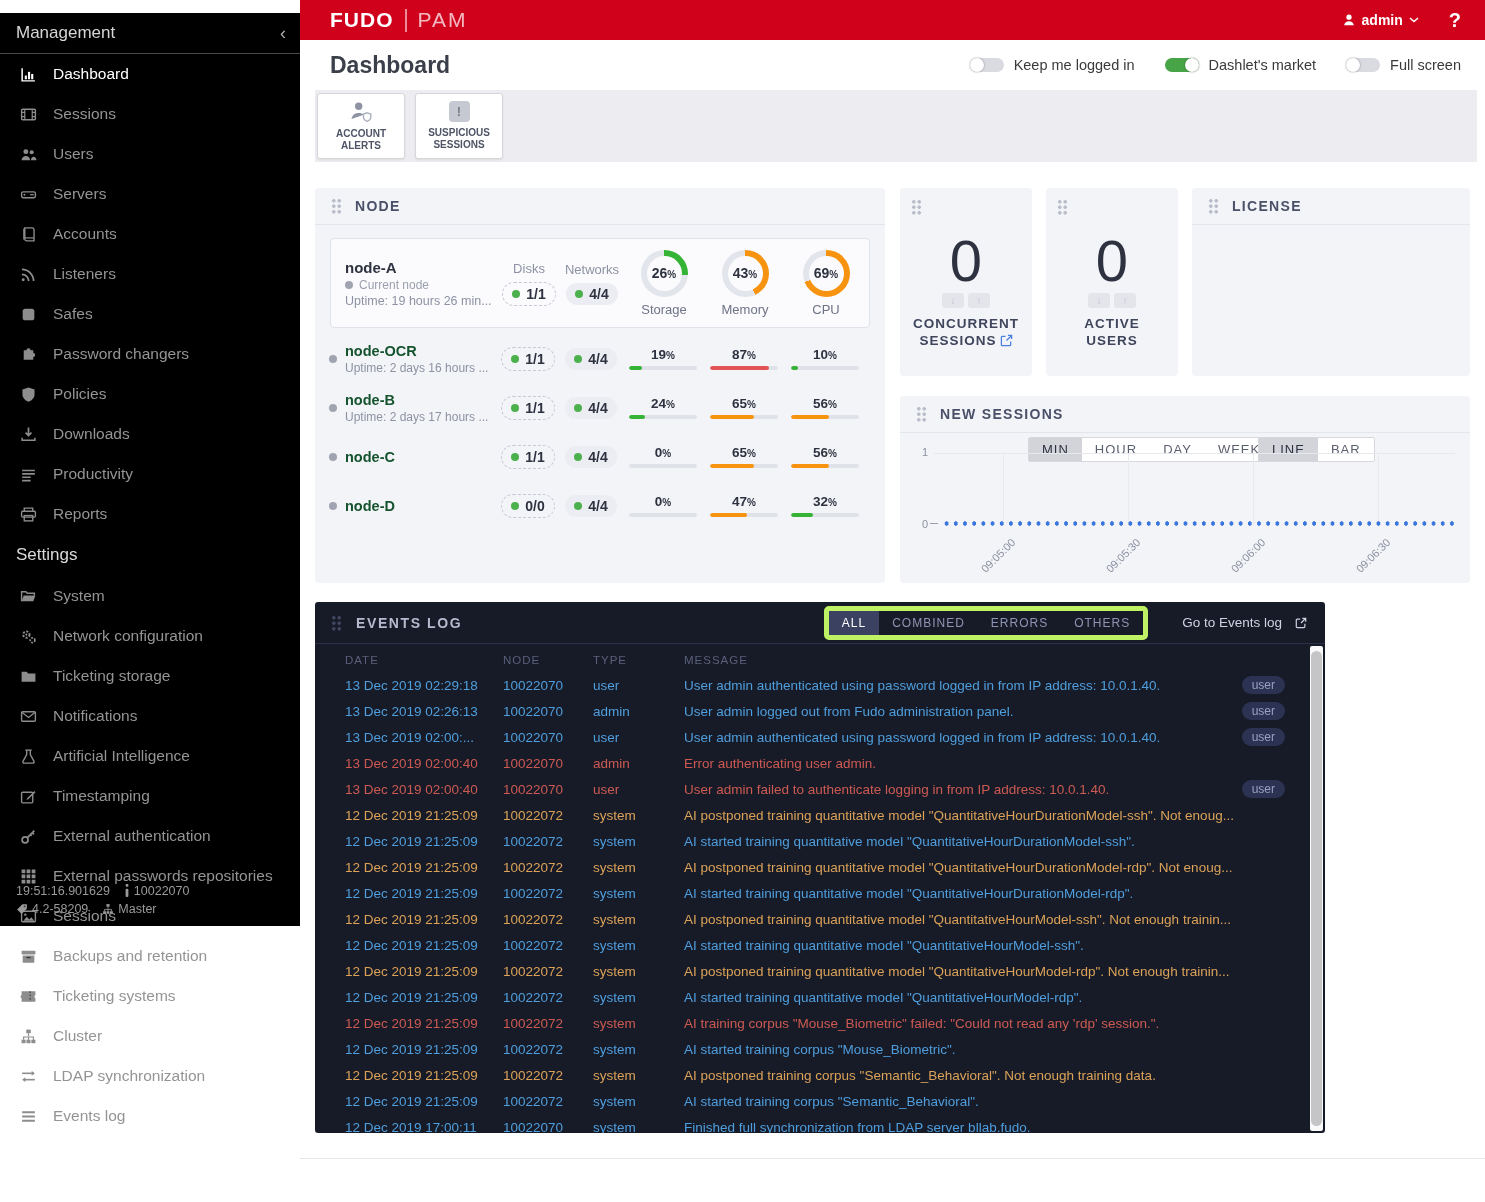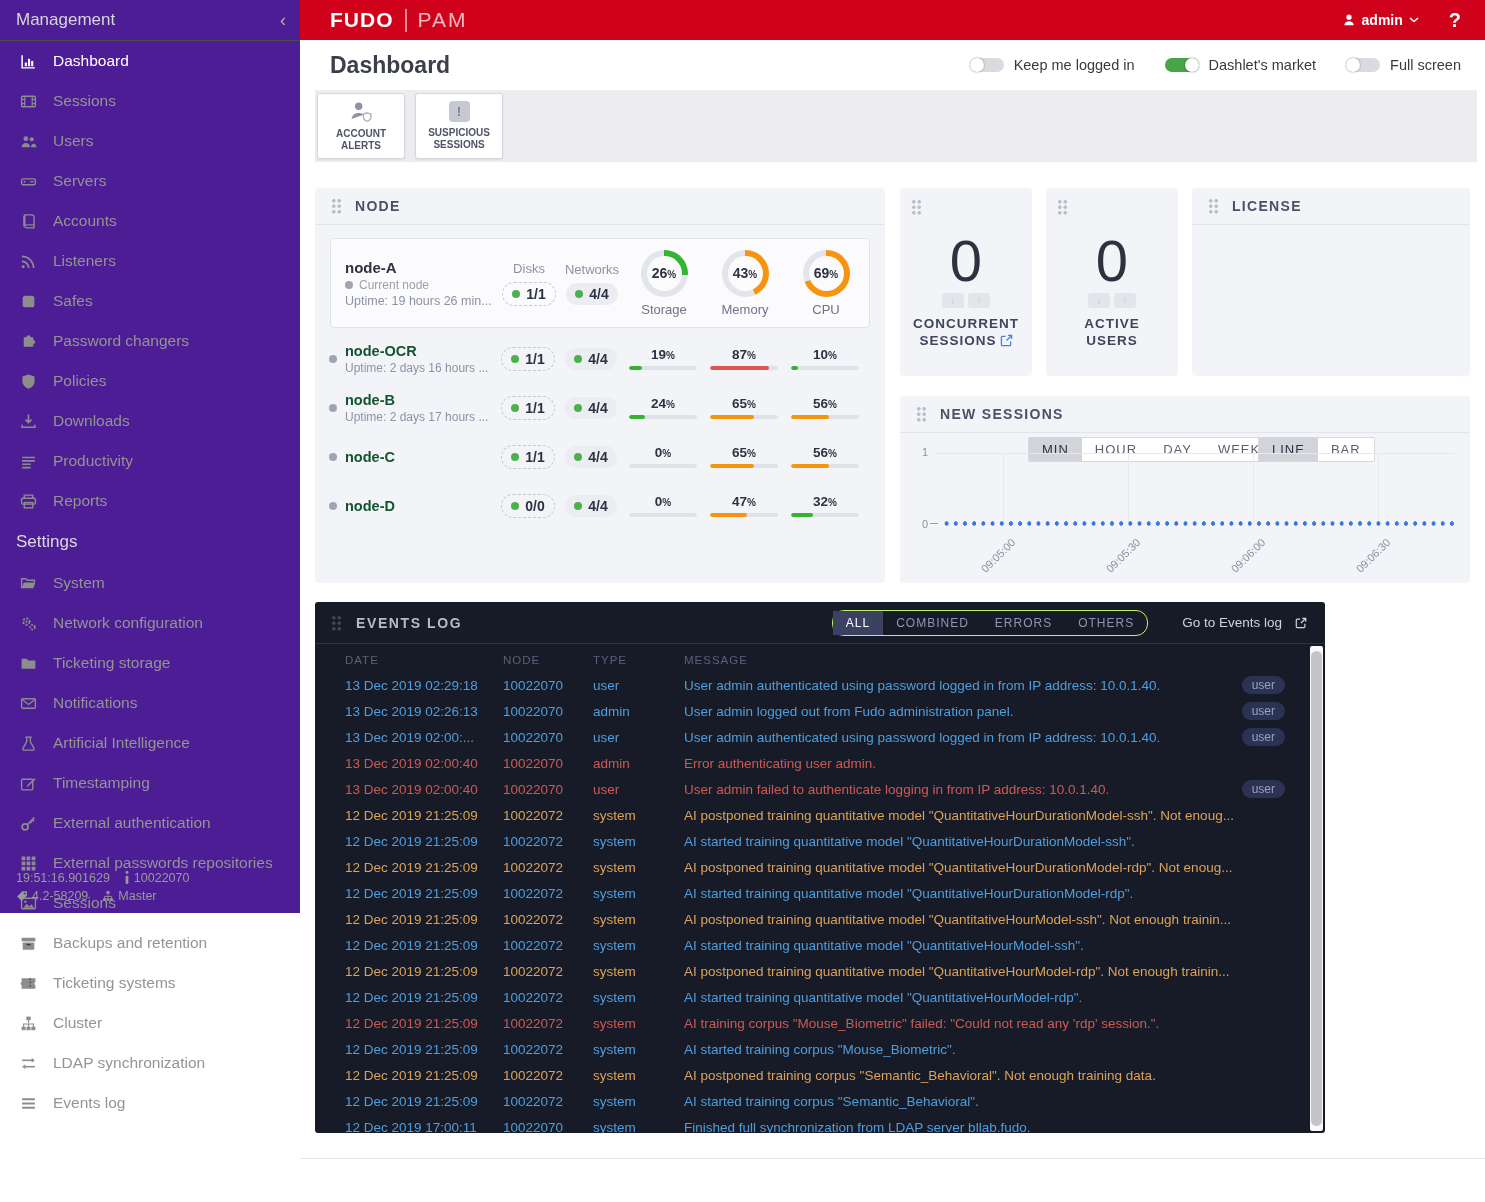--- a/index.html
+++ b/index.html
@@ -1,20 +1,20 @@
 <!DOCTYPE html>
 <html><head>
 <meta charset="utf-8">
 <style>
   *{box-sizing:border-box}
   body{margin:0;width:1485px;height:1202px;font-family:"Liberation Sans",sans-serif;background:#fff;overflow:hidden}
   .page{position:relative;width:1485px;height:1202px}
 
   
-  .sidebar{position:absolute;left:0;top:0;width:300px;height:913px;background:#4c1d95;color:#9b9b9b}
+  .sidebar{position:absolute;left:0;top:13px;width:300px;height:913px;background:#000000;color:#9b9b9b}
   .sb-head{height:41px;display:flex;align-items:center;padding:0 14px 0 16px;border-bottom:1px solid #4b4b4b;color:#d6d6d6;font-size:17px}
   .sb-collapse{margin-left:auto;color:#b0b0b0;font-size:18px;cursor:pointer;line-height:1}
   .sb-item{height:40px;display:flex;align-items:center;gap:14px;padding-left:17px;font-size:15.5px;color:#949494;cursor:pointer;white-space:nowrap}
   .sb-item .sb-ico{width:22px;display:flex;justify-content:center;align-items:center;color:#8d8d8d;flex:none}
   .sb-item.active{color:#fff}
   .sb-item.active .sb-ico{color:#fff}
   .sb-section{height:42px;display:flex;align-items:center;padding-left:16px;font-size:17px;color:#dadada}
   .sb-foot{position:absolute;left:16px;bottom:8px;font-size:12.5px;color:#9a9a9a;line-height:18px}
   .sb-foot svg{vertical-align:-2px;margin-right:4px}
   .sb-foot .gap{display:inline-block;width:14px}
@@ -113,21 +113,21 @@
   .ns-dots{position:absolute;left:42px;top:125px;width:513px;height:5px;background-image:radial-gradient(circle,#3b76dd 2px,transparent 2.3px);background-size:9.2px 5px;background-repeat:repeat-x}
   .ns-xlabs span{position:absolute;top:140px;width:60px;text-align:right;font-size:11px;color:#8c90a0;transform:rotate(-45deg);transform-origin:top right}
   .ns-xlabs span:nth-of-type(1){left:49px}.ns-xlabs span:nth-of-type(2){left:174px}
   .ns-xlabs span:nth-of-type(3){left:299px}.ns-xlabs span:nth-of-type(4){left:424px}
 
   
   .events-panel{position:absolute;left:15px;top:602px;width:1010px;height:531px;background:#171b28;border-radius:3px;overflow:hidden}
   .ev-head{height:42px;display:flex;align-items:center;gap:14px;padding:0 18px 0 16px;border-bottom:1px solid #2b3048}
   .ev-handle{width:11px;height:16px;background-image:radial-gradient(circle,#3f4660 1.6px,transparent 1.9px);background-size:5.5px 5.5px;cursor:grab}
   .ev-title{font-size:14px;font-weight:bold;color:#b6bace;letter-spacing:1.6px}
-  .ev-tabs{margin-left:auto;display:flex;border:1px solid #bef264;border-radius:12px}
+  .ev-tabs{margin-left:auto;display:flex;border:5px solid #bef264;border-radius:5px}
   .ev-tab{padding:5px 13px;font-size:12px;letter-spacing:1px;color:#8e95b4;cursor:pointer}
   .ev-tab.active{background:#3a4161;color:#fff}
   .ev-link{display:flex;align-items:center;gap:13px;font-size:13.5px;color:#ced3e4;margin-left:20px;cursor:pointer}
   .ev-cols{display:grid;grid-template-columns:158px 90px 91px 1fr 50px;padding:10px 40px 6px 30px;font-size:11.5px;color:#596079;letter-spacing:1px}
   .ev-row{display:grid;grid-template-columns:158px 90px 91px 1fr 50px;align-items:center;padding:0 40px 0 30px;height:26px;font-size:13.5px;white-space:nowrap}
   .ev-row span{overflow:hidden;text-overflow:clip}
   .ev-row.info{color:#4f9edd}.ev-row.warning{color:#dba258}.ev-row.error{color:#cd5a52}
   .ev-badge{justify-self:end;background:#2c3352;color:#98a1c3;font-size:12px;padding:2px 10px;border-radius:10px;line-height:14px}
   .ev-scroll{position:absolute;top:44px;right:2px;bottom:2px;width:13px;background:#fafafa;border-radius:2px}
   .ev-thumb{position:absolute;left:1px;top:5px;width:11px;bottom:5px;background:#c5c5c8;border-radius:6px;cursor:pointer}

